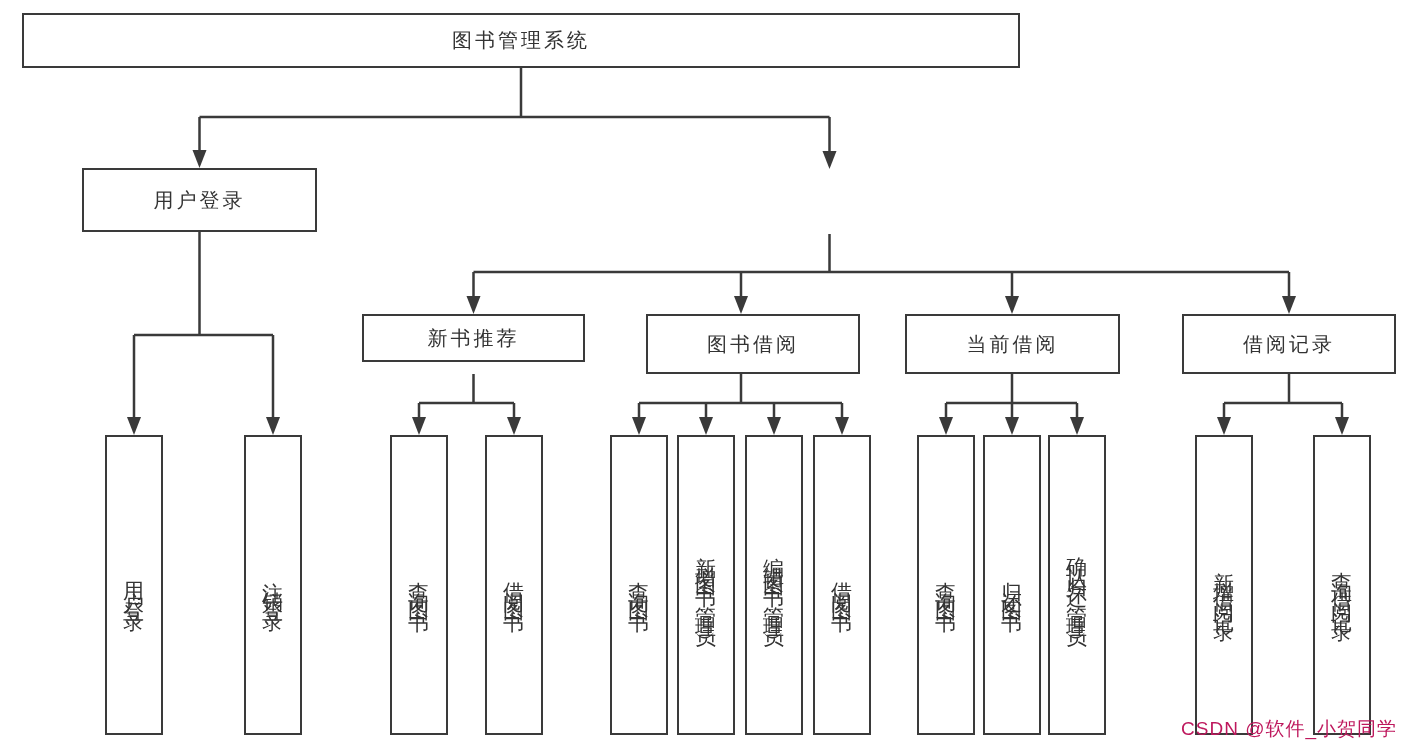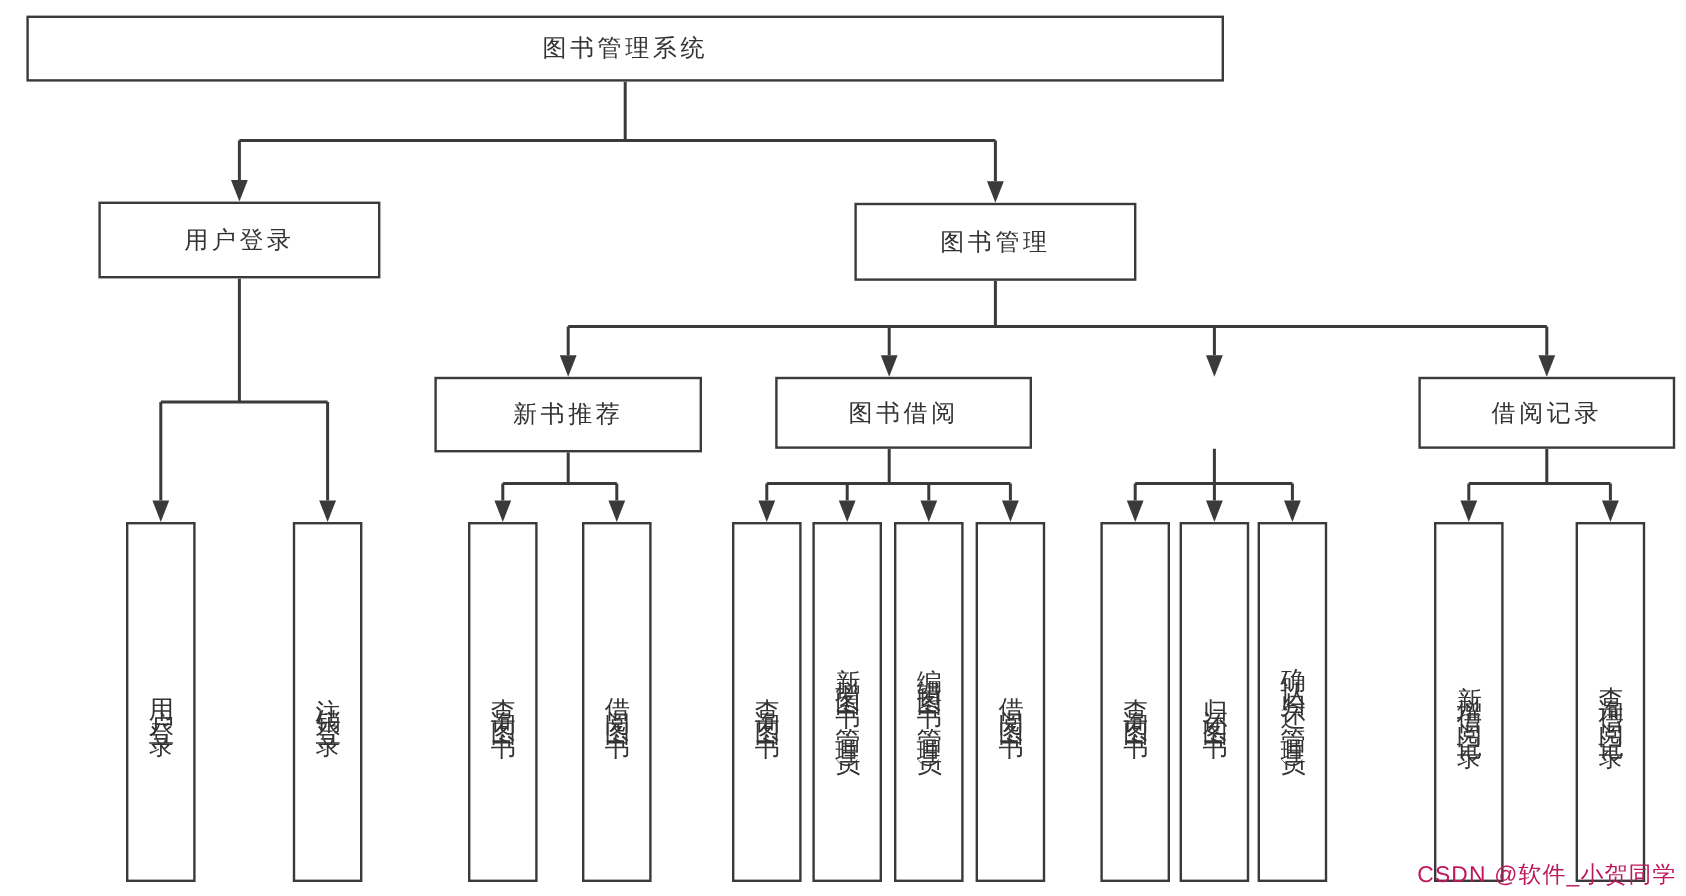--- a/index.html
+++ b/index.html
@@ -70,29 +70,29 @@
     <polygon points="1335,417 1349,417 1342,435"></polygon>
   </svg>
 
   <div class="box" style="left:22px;top:13px;width:998px;height:55px">
     <span class="lbl">图书管理系统</span>
   </div>
 
   <div class="box" style="left:82px;top:168px;width:235px;height:64px">
     <span class="lbl">用户登录</span>
   </div>
-  <div class="box" style="left:712px;top:169px;width:235px;height:65px">
-    <span class="lbl">图书管理</span>
-  </div>
 
-  <div class="box" style="left:362px;top:314px;width:223px;height:63px">
+  <div class="box" style="left:362px;top:314px;width:223px;height:48px">
     <span class="lbl">新书推荐</span>
   </div>
   <div class="box" style="left:646px;top:314px;width:214px;height:60px">
     <span class="lbl">图书借阅</span>
+  </div>
+  <div class="box" style="left:905px;top:314px;width:215px;height:60px">
+    <span class="lbl">当前借阅</span>
   </div>
   <div class="box" style="left:1182px;top:314px;width:214px;height:60px">
     <span class="lbl">借阅记录</span>
   </div>
 
   <div class="box vbox" style="left:105px;top:435px;width:58px;height:300px">
     <span class="lbl">用户登录</span>
   </div>
   <div class="box vbox" style="left:244px;top:435px;width:58px;height:300px">
     <span class="lbl">注销登录</span>

